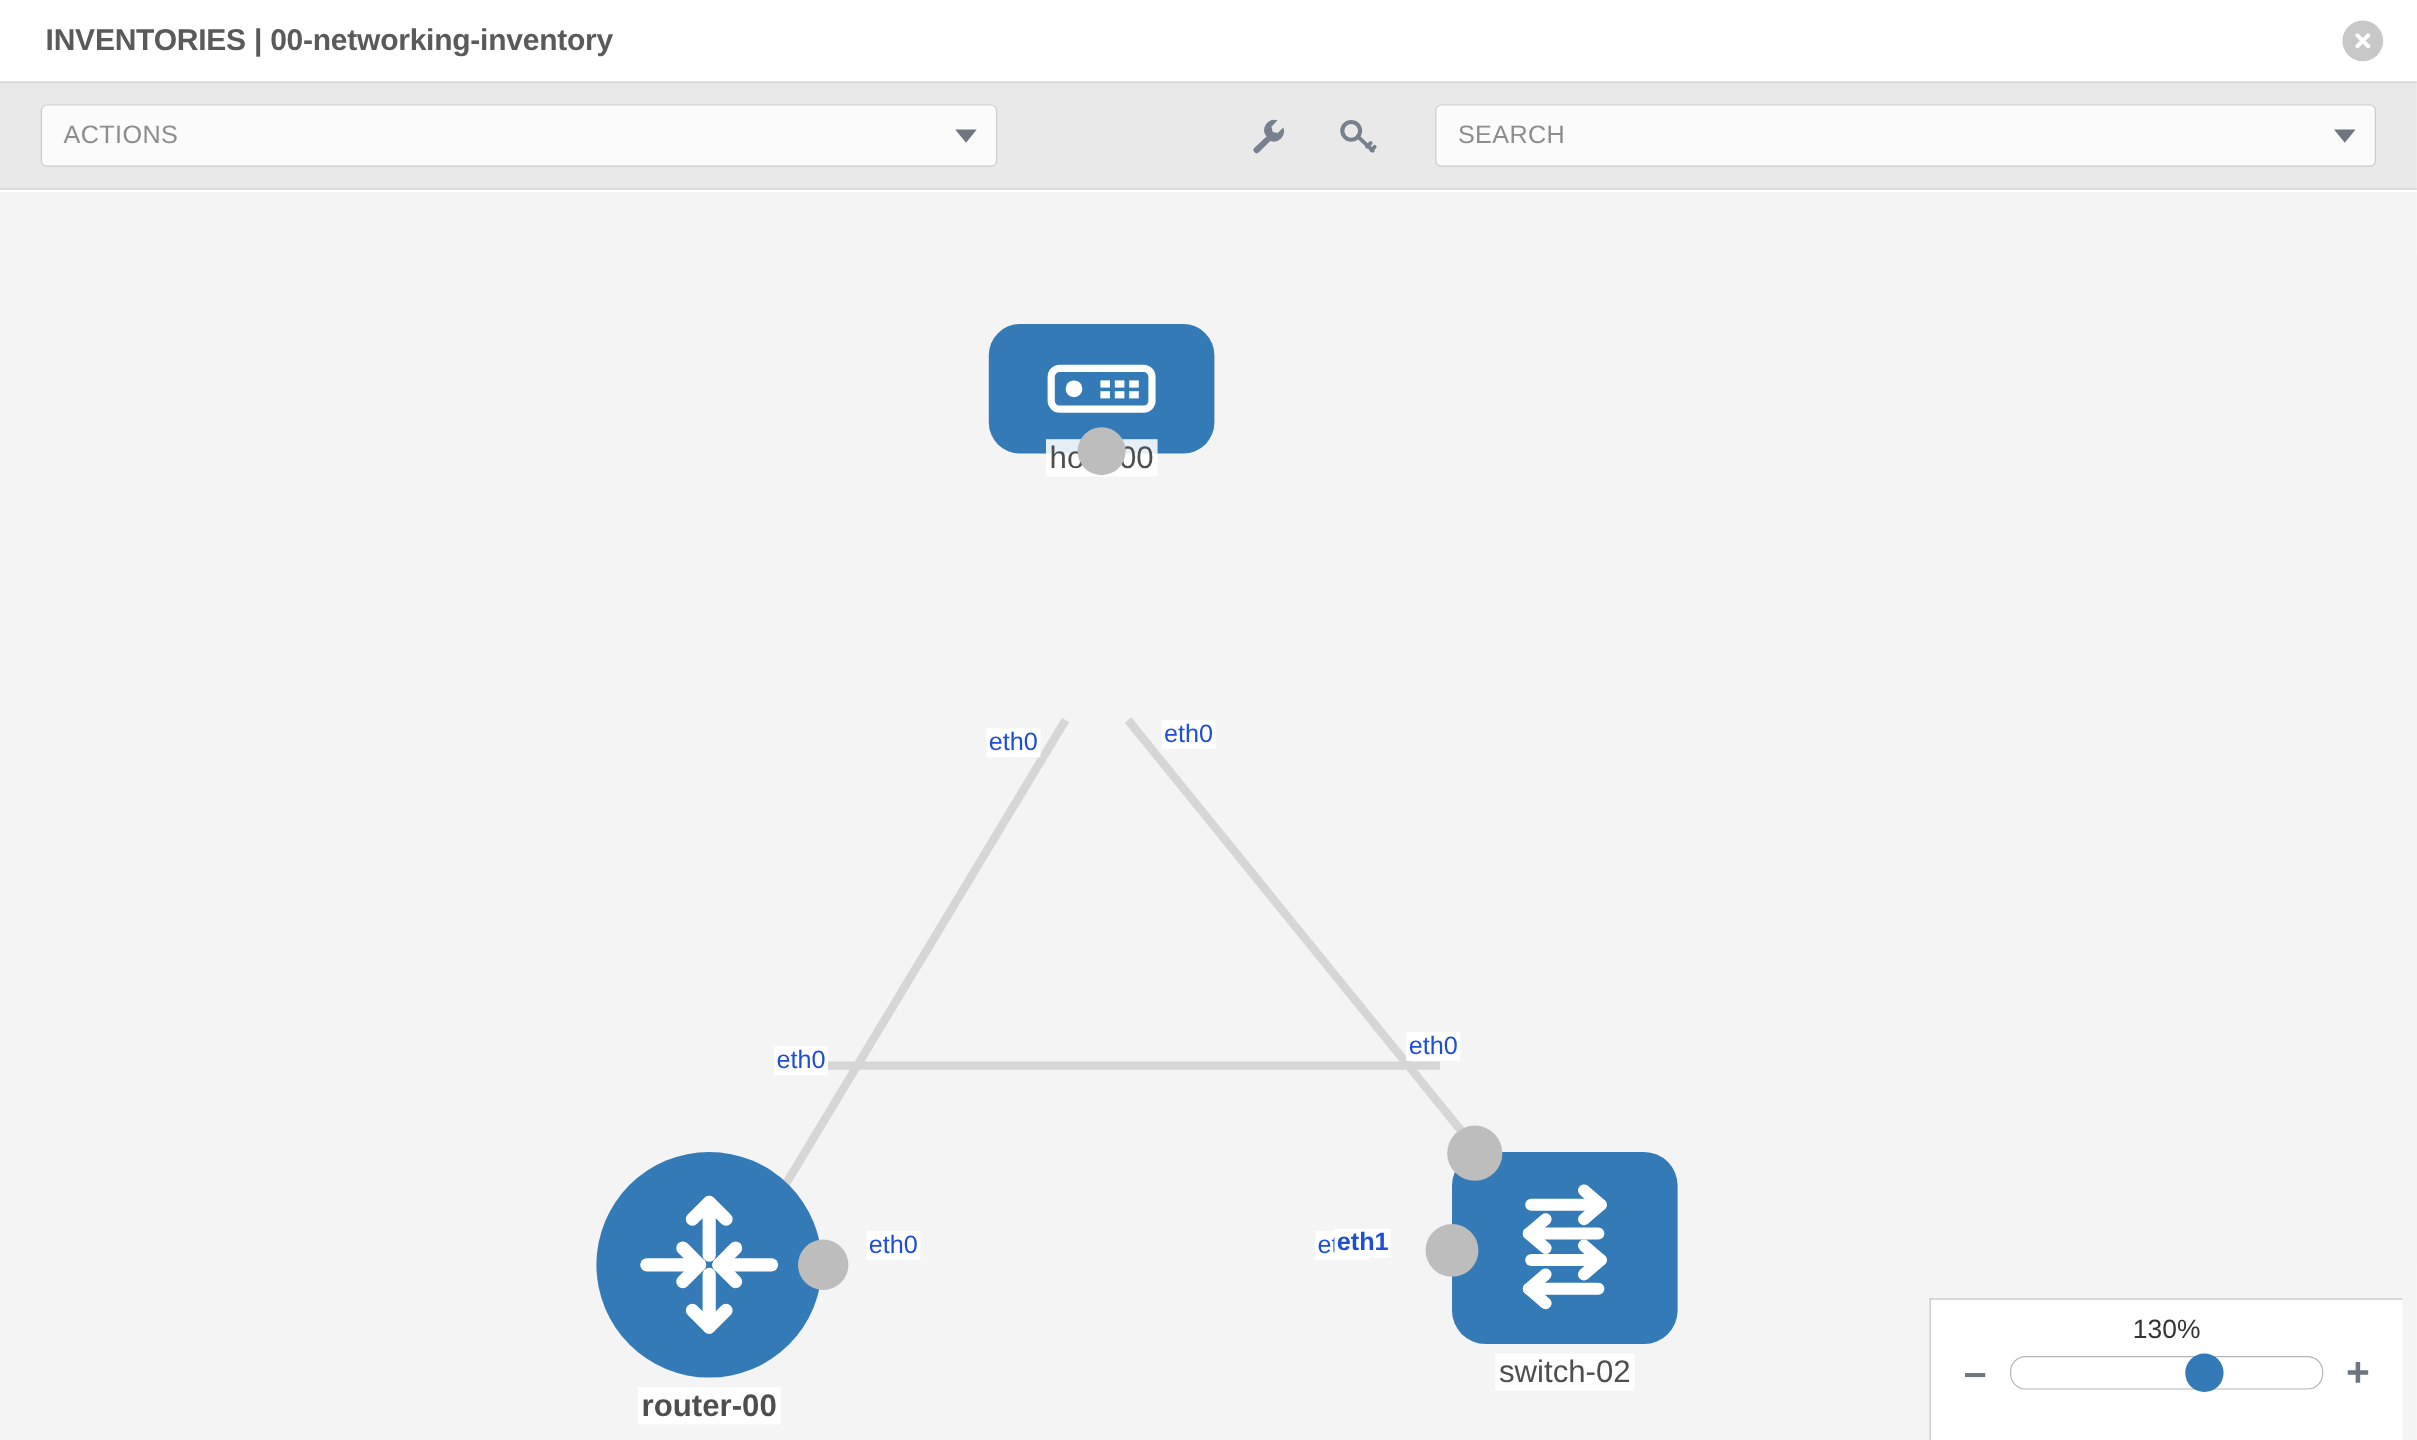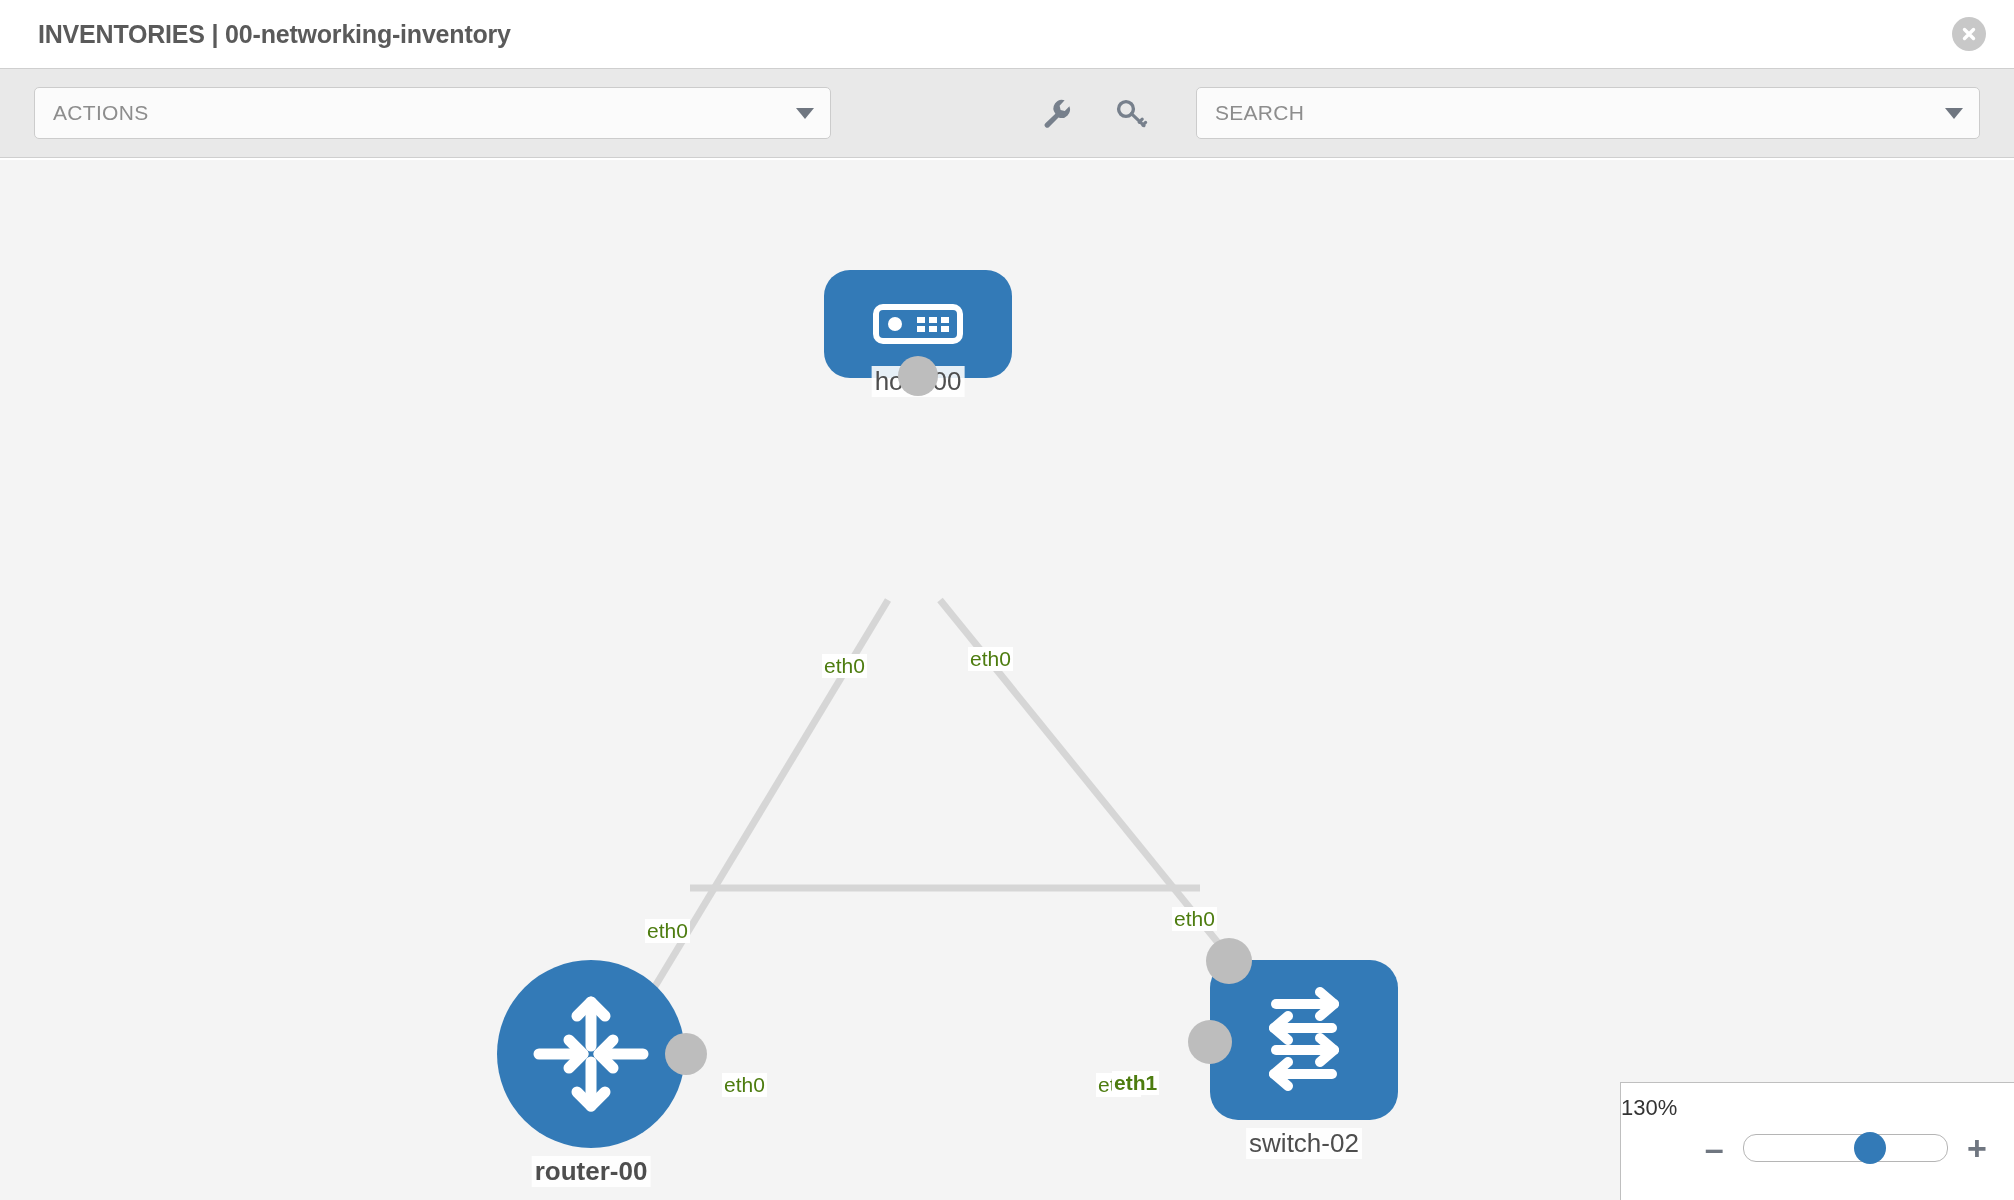--- a/index.html
+++ b/index.html
@@ -163,42 +163,42 @@
     position: absolute;
     background: #bdbdbd;
     border-radius: 50%;
     z-index: 1;
   }
 
   
   .edge-label {
     position: absolute;
     font-size: 21px;
-    color: #4d7c0f;
+    color: #1d4ed8;
     background: #ffffff;
     padding: 0 2px;
     white-space: nowrap;
     line-height: 1.15;
-    margin-top: 47px;
   }
 
   
   .zoom-panel {
     position: absolute;
-    right: 0;
+    right: 12px;
     bottom: 0;
     width: 394px;
     height: 118px;
     background: #ffffff;
     border: 1px solid #bfbfbf;
     border-right: none;
     border-bottom: none;
     box-sizing: border-box;
     display: flex;
-    flex-direction: row;
+    flex-direction: column;
+    align-items: center;
     padding-top: 12px;
   }
   .zoom-value {
     font-size: 22px;
     color: #333333;
     margin-bottom: 6px;
   }
   .zoom-row {
     display: flex;
     align-items: center;

